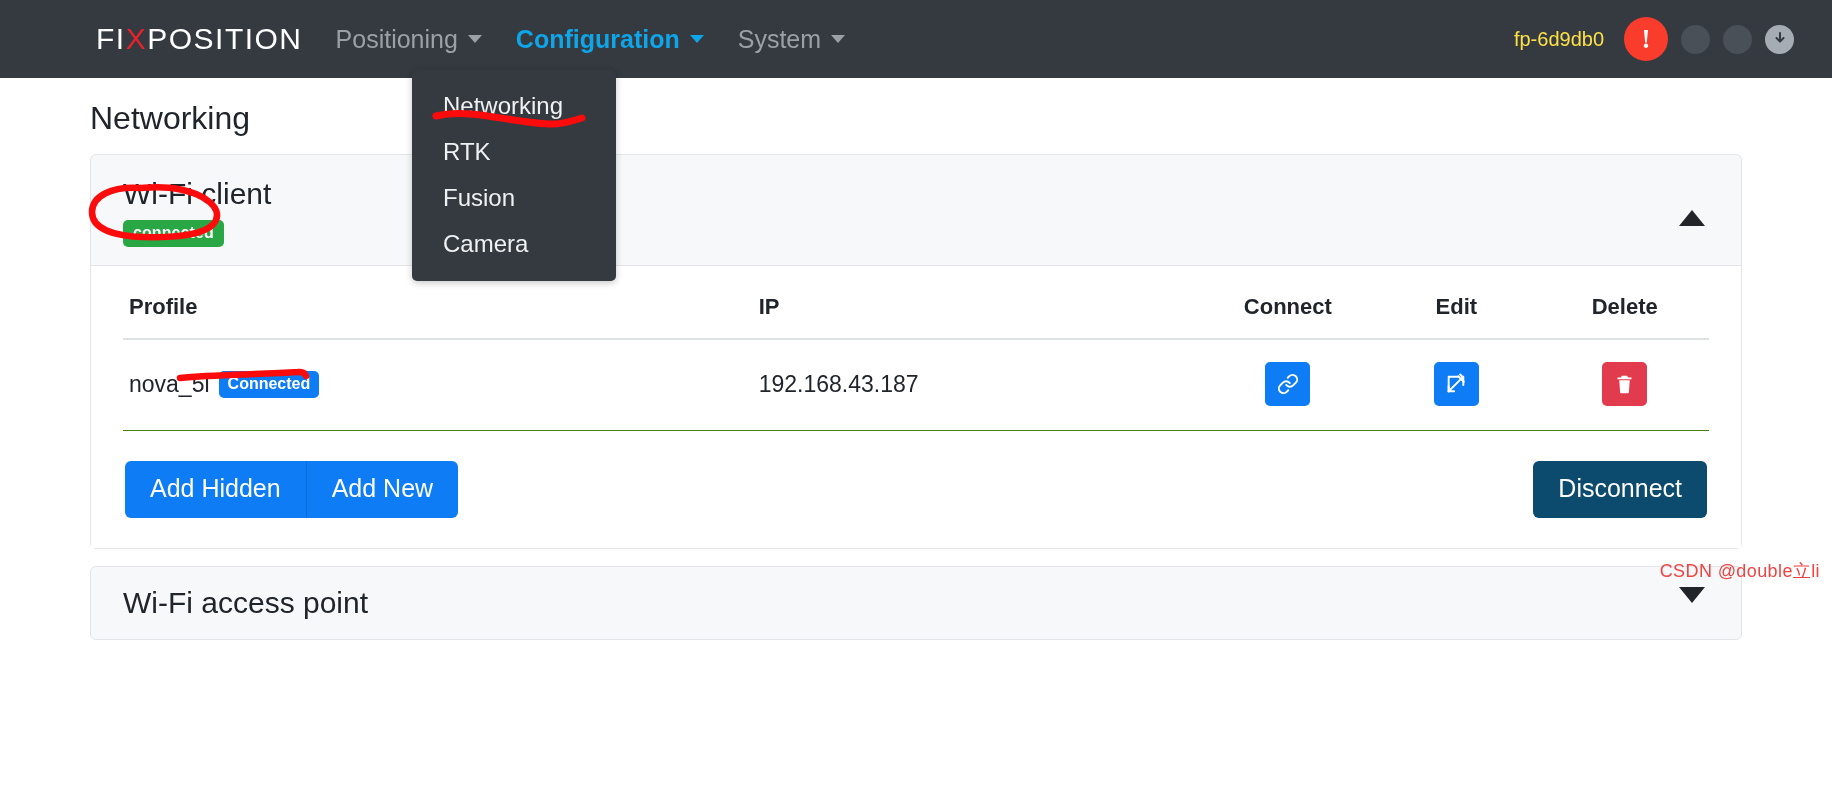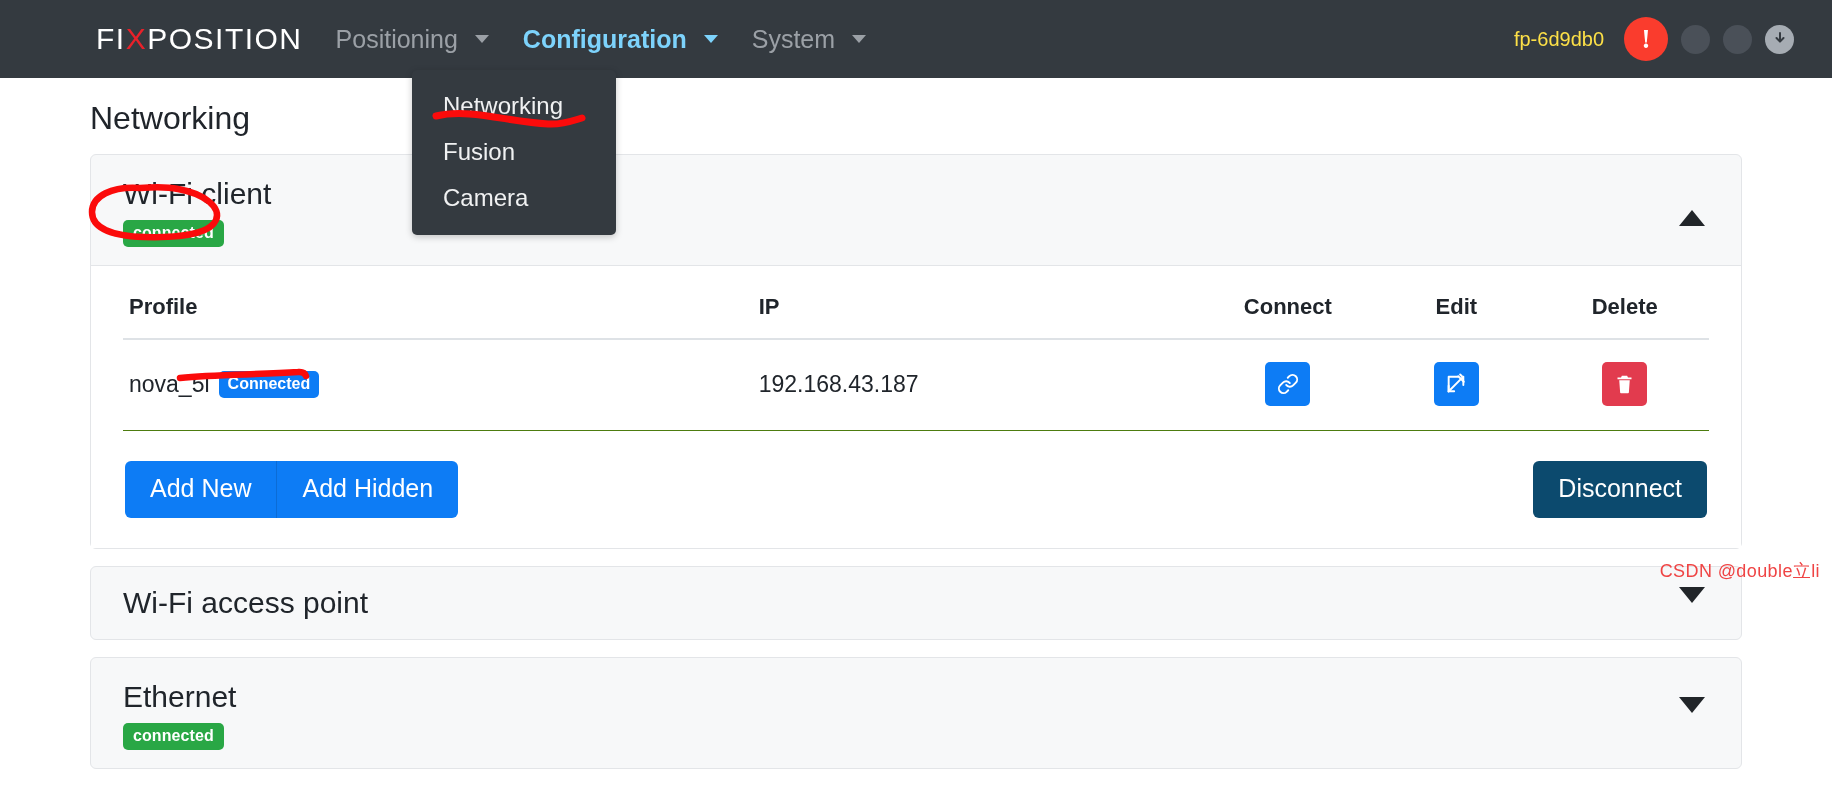--- a/index.html
+++ b/index.html
@@ -21,26 +21,26 @@
     padding: 0 38px 0 96px;
   }
   .brand {
     font-size: 30px; letter-spacing: 1.5px;
     color: #ffffff; font-weight: 400;
     white-space: nowrap; margin-right: 16px;
   }
   .brand .x { color: #e8212a; }
   .nav-items { display: flex; align-items: center; gap: 0px; }
   .nav-item {
-    display: flex; align-items: center; gap: 17px;
+    display: flex; align-items: center; gap: 10px;
     padding: 0 17px;
     font-size: 25px; color: #9ba0a6;
     cursor: pointer; white-space: nowrap; justify-content: flex-end;
   }
-  .nav-item.active { color: #7dd3fc; font-weight: 700; }
+  .nav-item.active { color: #0ea5e9; font-weight: 700; }
   .caret {
     width: 0; height: 0;
     border-left: 7px solid transparent;
     border-right: 7px solid transparent;
     border-top: 8px solid currentColor;
     display: inline-block;
   }
   .nav-right {
     margin-left: auto;
     display: flex; align-items: center; gap: 13px;
@@ -241,20 +241,23 @@
         <svg width="18" height="18" viewBox="0 0 18 18">
           <path d="M9 3 L9 11 M5.5 8 L9 11.6 L12.5 8" stroke="#343a40" stroke-width="2" fill="none" stroke-linecap="round" stroke-linejoin="round"></path>
         </svg>
       </span>
     </div>
   </div>
 
   <div class="dropdown">
     <div class="dropdown-item">
       <span>Networking</span>
+    </div>
+    <div class="dropdown-item">
+      <span>RTK</span>
     </div>
     <div class="dropdown-item">
       <span>Fusion</span>
     </div>
     <div class="dropdown-item">
       <span>Camera</span>
     </div>
   </div>
 
   <div class="content">
@@ -321,50 +324,39 @@
                     </svg>
                   </span>
                 </button>
               </td>
             </tr>
           </tbody>
         </table>
 
         <div class="card-actions">
           <div class="btn-group">
+            <button class="btn btn-primary">Add Hidden</button>
             <button class="btn btn-primary">Add New</button>
-            <button class="btn btn-primary">Add Hidden</button>
           </div>
           <button class="btn btn-danger">Disconnect</button>
         </div>
       </div>
     </div>
 
     <div class="card">
       <div class="card-head" style="padding-top:19px;padding-bottom:19px;text-align:right;">
         <div>
           <h2>Wi-Fi access point</h2>
         </div>
         <span class="chevron">
           <span class="chev-down"></span>
         </span>
       </div>
     </div>
 
-    <div class="card">
-      <div class="card-head">
-        <div>
-          <h2>Ethernet</h2>
-          <span class="badge-green">connected</span>
-        </div>
-        <span class="chevron">
-          <span class="chev-down"></span>
-        </span>
-      </div>
-    </div>
 
   </div>
 
   <svg class="annot" style="left:430px; top:104px;" width="160" height="32" viewBox="0 0 160 32">
     <path d="M6 12 C 40 4, 78 18, 118 20 C 132 21, 142 17, 152 14" stroke="#fb0b0b" stroke-width="7" fill="none" stroke-linecap="round"></path>
   </svg>
 
   <svg class="annot" style="left:82px; top:176px;" width="168" height="68" viewBox="0 0 168 68">
     <path d="M58 12 C 30 10, 10 20, 10 36 C 10 52, 30 60, 62 61 C 96 62, 128 58, 134 44
              C 139 32, 124 18, 96 13 C 82 10, 70 11, 58 12 Z" stroke="#fb0b0b" stroke-width="6.5" fill="none" stroke-linecap="round" stroke-linejoin="round"></path>

